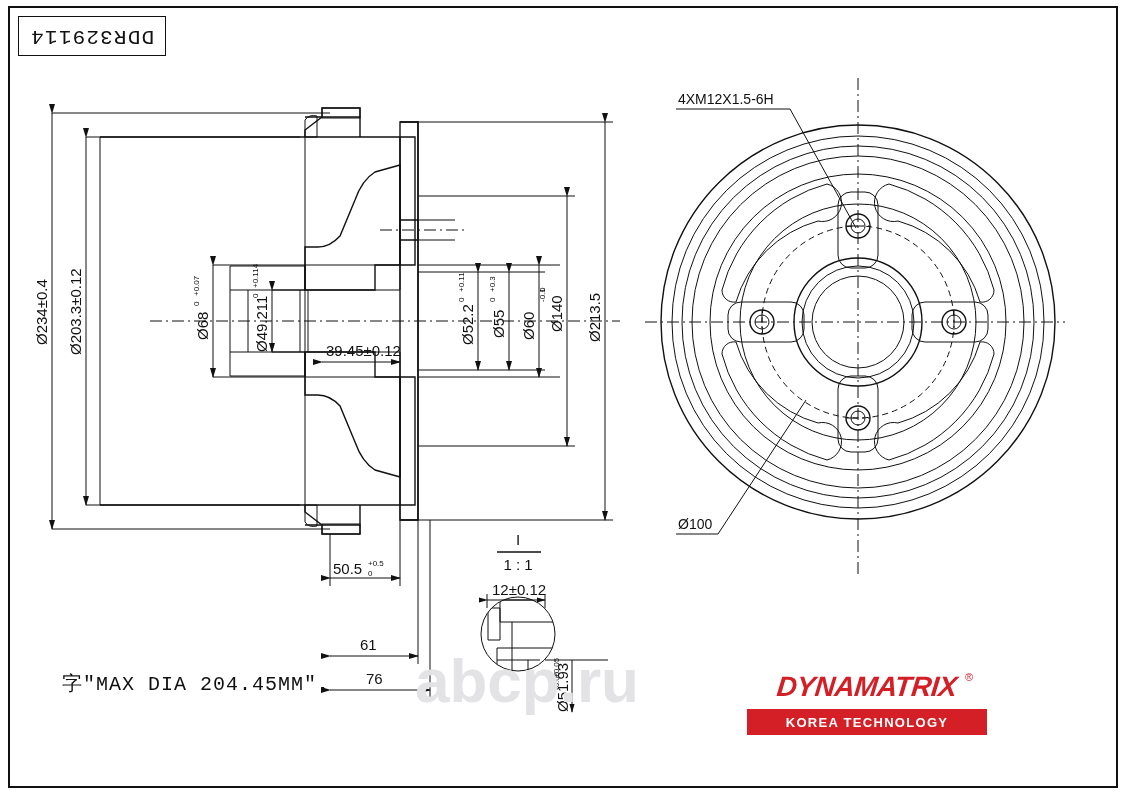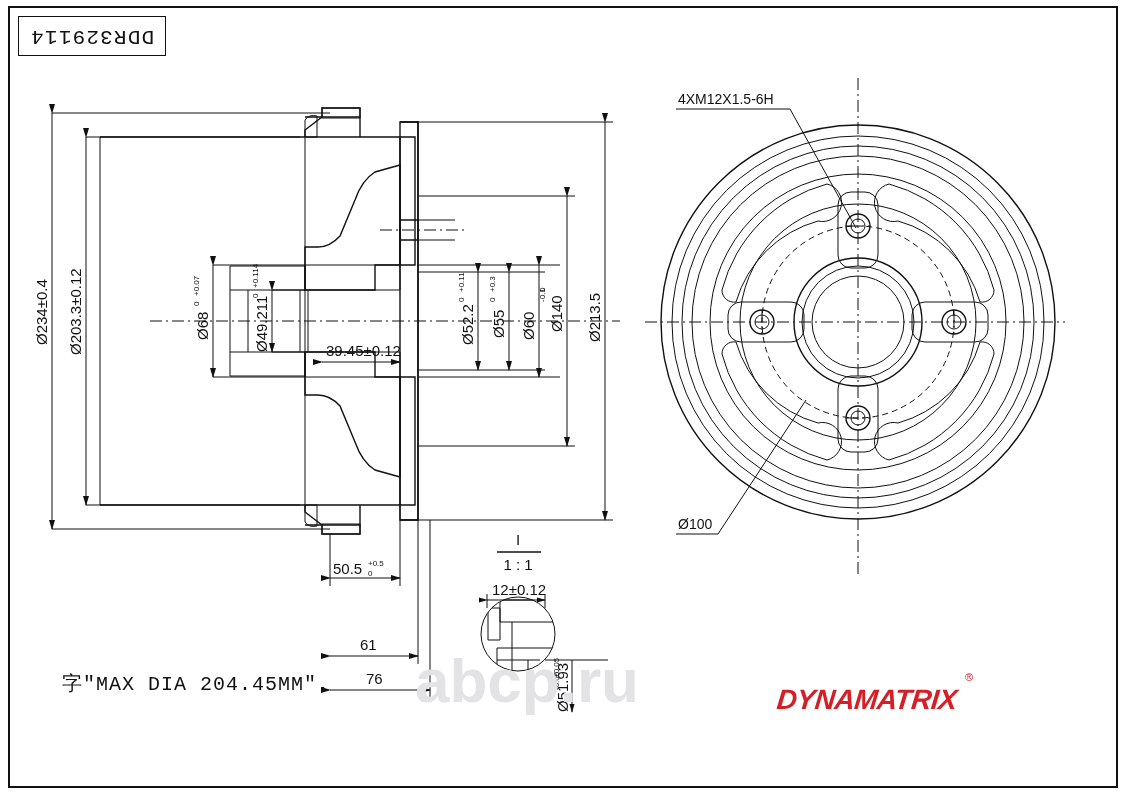--- a/index.html
+++ b/index.html
@@ -333,15 +333,16 @@
 
   <svg id="watermark">
     <text class="wm" x="0" y="62">abcp.ru</text>
   </svg>
 
   <div id="logo">
     <div class="top">
       <span id="logoword">DYNAMATRIX</span>
       <span id="logoreg">®</span>
     </div>
+    <div class="bot">KOREA TECHNOLOGY</div>
   </div>
 
 </div>
 
 </body></html>

